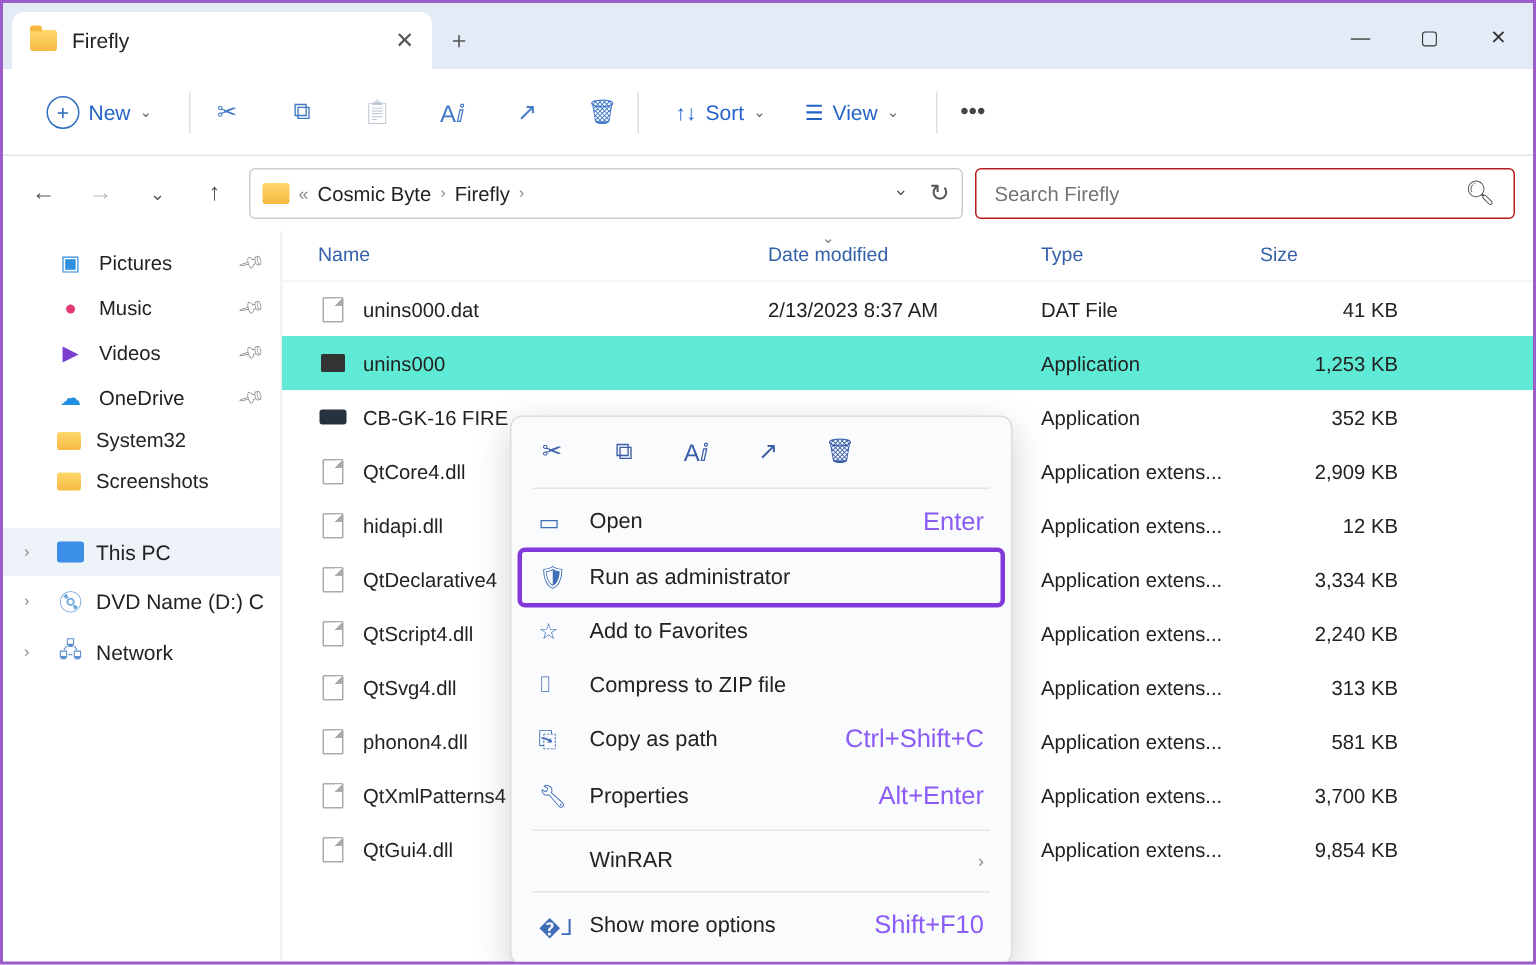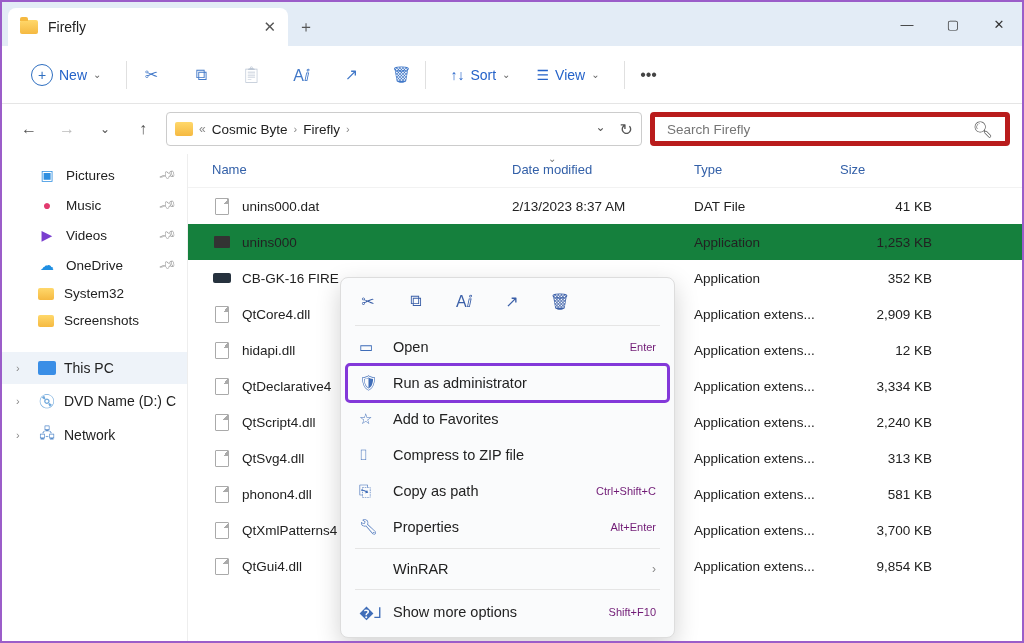--- a/index.html
+++ b/index.html
@@ -27,21 +27,21 @@
 
 
 .navbar { height: 50px; display:flex; align-items:center; padding: 0 12px; gap: 8px; }
 .nav-arrow { width:30px; text-align:center; color:#555; font-size:16px; }
 .nav-arrow.disabled { color:#bbb; }
 .addr { flex:1; height:34px; border:1px solid #ccc; border-radius:4px; display:flex; align-items:center; padding:0 8px; gap:6px; }
 .addr .folder-ico { width:18px; height:14px; background:linear-gradient(#ffd86b,#f5b941); border-radius:2px; }
 .crumb { font-size:13.5px; color:#222; }
 .crumb-sep { color:#888; font-size:11px; }
 .addr-end { margin-left:auto; display:flex; gap:14px; color:#555; }
-.search { width:360px; height:34px; border:5px solid #b91c1c; border-radius:4px; display:flex; align-items:center; padding:0 12px; }
+.search { width:360px; height:34px; border:1px solid #b91c1c; border-radius:4px; display:flex; align-items:center; padding:0 12px; }
 .search input { border:none; outline:none; flex:1; font-size:13.5px; color:#555; }
 .search .mag { color:#555; }
 
 
 .main { display:flex; height: calc(100% - 44px - 58px - 50px); }
 .sidebar { width: 186px; border-right:1px solid #eee; padding-top:6px; overflow:hidden; }
 .sb-item { display:flex; align-items:center; gap:10px; padding: 6px 10px 6px 36px; font-size:13.5px; color:#222; position:relative; }
 .sb-item .pin { position:absolute; right:12px; color:#888; font-size:12px; transform: rotate(30deg); }
 .sb-ico { width:18px; height:18px; display:flex; align-items:center; justify-content:center; font-size:14px; }
 .sb-folder { width:16px; height:12px; background:linear-gradient(#ffd86b,#f5b941); border-radius:2px; }
@@ -51,34 +51,34 @@
 .pc-ico { width:18px; height:14px; background:#3a8ee6; border-radius:2px; }
 
 
 .files { flex:1; position:relative; overflow:hidden; }
 .fhdr { display:flex; padding: 8px 24px 10px; font-size:13px; color:#3360a8; border-bottom:1px solid #f2f2f2; }
 .c-name { width:300px; }
 .c-date { width:170px; }
 .c-type { width:146px;margin-left:12px; }
 .c-size { width:92px; text-align:right; }
 .row { display:flex; align-items:center; padding: 9px 24px; font-size:13.5px; color:#222; }
-.row.sel { background:#15803d; }
+.row.sel { background:#5eead4; }
 .row .fi { width:20px; height:18px; margin-right:10px; display:flex; align-items:center; justify-content:center; }
 .file-ico { width:14px; height:17px; border:1px solid #aaa; border-radius:1px; position:relative; background:#fff; }
 .file-ico::after { content:""; position:absolute; top:0; right:0; width:5px; height:5px; background:linear-gradient(135deg,#fff 50%, #aaa 50%); }
 .app-ico { width:16px; height:12px; background:#333; border-radius:1px; }
 .kb-ico { width:18px; height:10px; background:#26323e; border-radius:2px; }
 
 
 .ctx-strip { position:absolute; left:338px; top:275px; width:335px; background:#fafbfc; border:1px solid #ddd; border-radius:8px; box-shadow:0 8px 24px rgba(0,0,0,0.18); padding: 6px; z-index:50; }
 .ctx-icons { display:flex; justify-content:flex-start; gap:26px; padding: 6px 10px 10px; }
 .ctx-icons .ci { width:22px; height:22px; color:#3a5fa8; display:flex; align-items:center; justify-content:center; font-size:16px; }
 .ctx-item { display:flex; align-items:center; gap:14px; padding: 9px 12px; font-size:14.5px; color:#222; border-radius:4px; }
 .ctx-item .cico { width:20px; color:#3f6db8; font-size:15px; }
-.ctx-item .hint { margin-left:auto; font-size:11px; color:#701a75; }
+.ctx-item .hint { margin-left:auto; font-size:17px; color:#8b5cf6; }
 .ctx-item.hl { outline:3px solid #8338d9; outline-offset:-1px; border-radius:3px; }
 .ctx-sep { height:1px; background:#e5e5e5; margin:3px 8px; }
 .ctx-sub { margin-left:auto; color:#888; font-size:12px; }
 .winrar-ico { width:16px; height:16px; background:linear-gradient(#b03a6e,#7a2751); border-radius:2px; }
 </style>
 </head>
 <body>
 
 <div class="titlebar">
   <div class="tab">

